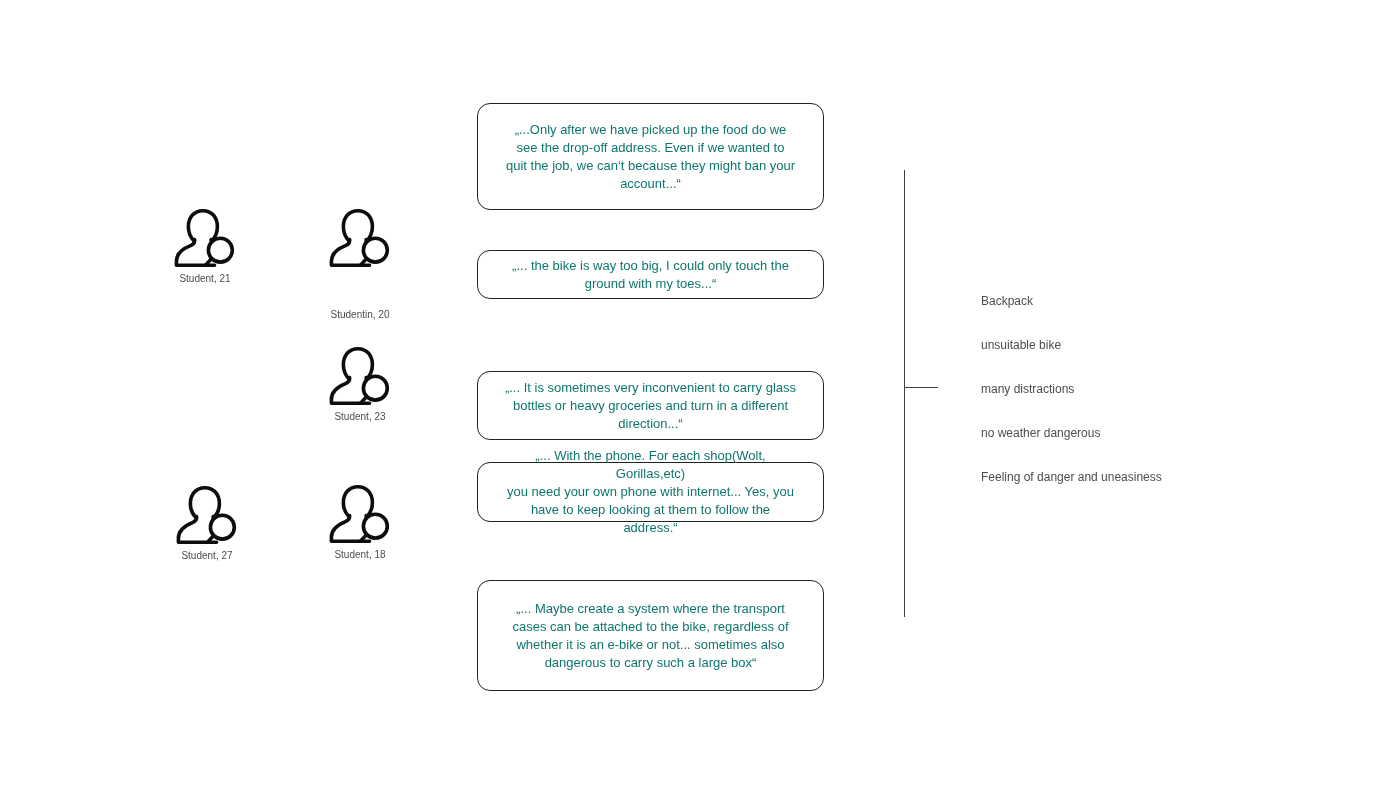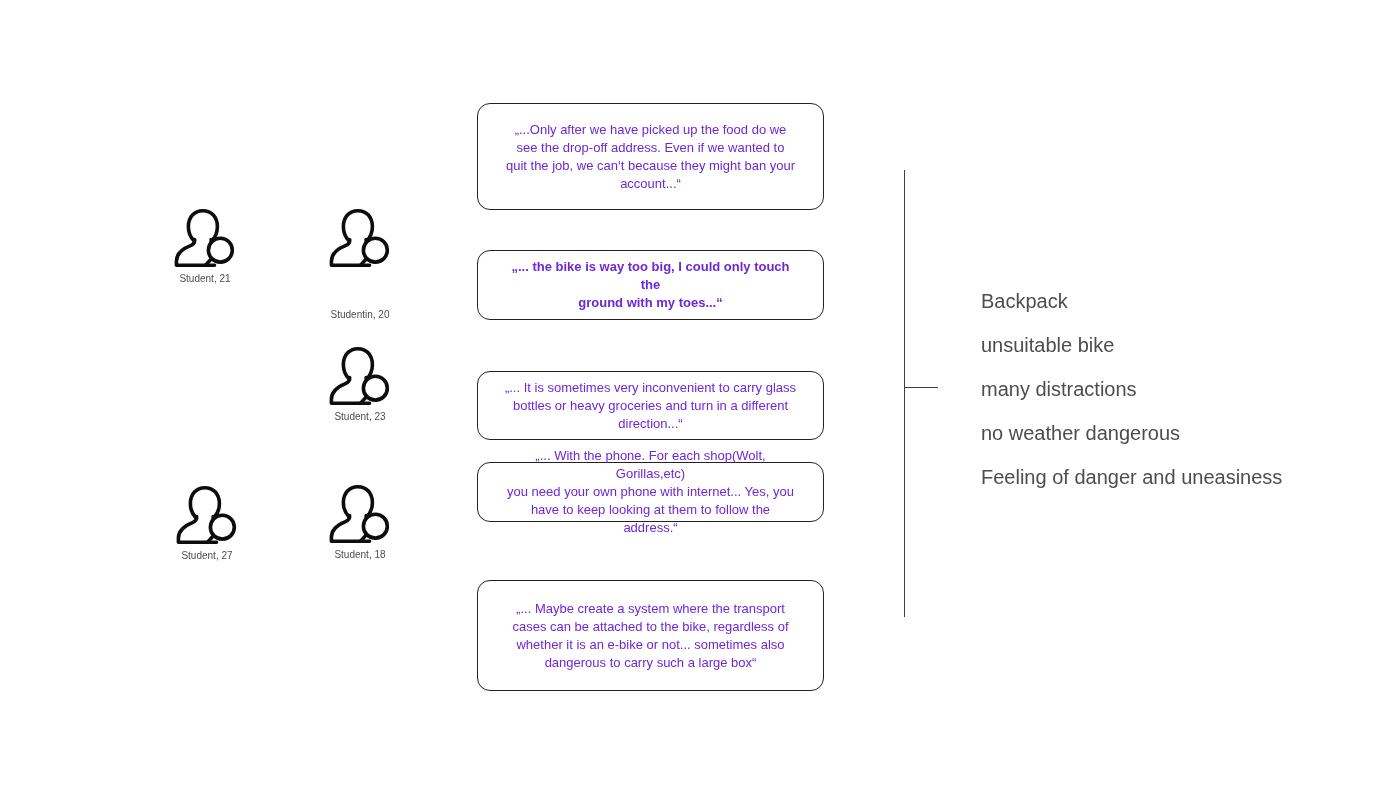--- a/index.html
+++ b/index.html
@@ -56,25 +56,25 @@
     display: flex;
     align-items: center;
     justify-content: center;
     padding: 8px 14px;
   }
   .quote-text {
     margin: 12px;
     font-size: 13px;
     line-height: 18px;
     text-align: center;
-    color: #6d28d9;
+    color: #0f766e;
     white-space: pre-line;
   }
   .q1 { top: 103px; height: 107px; }
-  .q2 { top: 250px; height: 70px; font-weight: bold; }
+  .q2 { top: 250px; height: 49px; }
   .q3 { top: 371px; height: 69px; }
   .q4 { top: 462px; height: 60px; }
   .q5 { top: 580px; height: 111px; }
 
   
   .bracket-vline {
     position: absolute;
     left: 904px;
     top: 170px;
     width: 1px;
@@ -93,21 +93,21 @@
   
   .findings {
     position: absolute;
     left: 981px;
     top: 292px;
     display: flex;
     flex-direction: column;
     gap: 26px;
   }
   .finding {
-    font-size: 20px;
+    font-size: 12px;
     line-height: 18px;
     color: #4d4d4f;
     white-space: nowrap;
   }
 </style>
 </head>
 <body>
 
 <div class="canvas">
 

